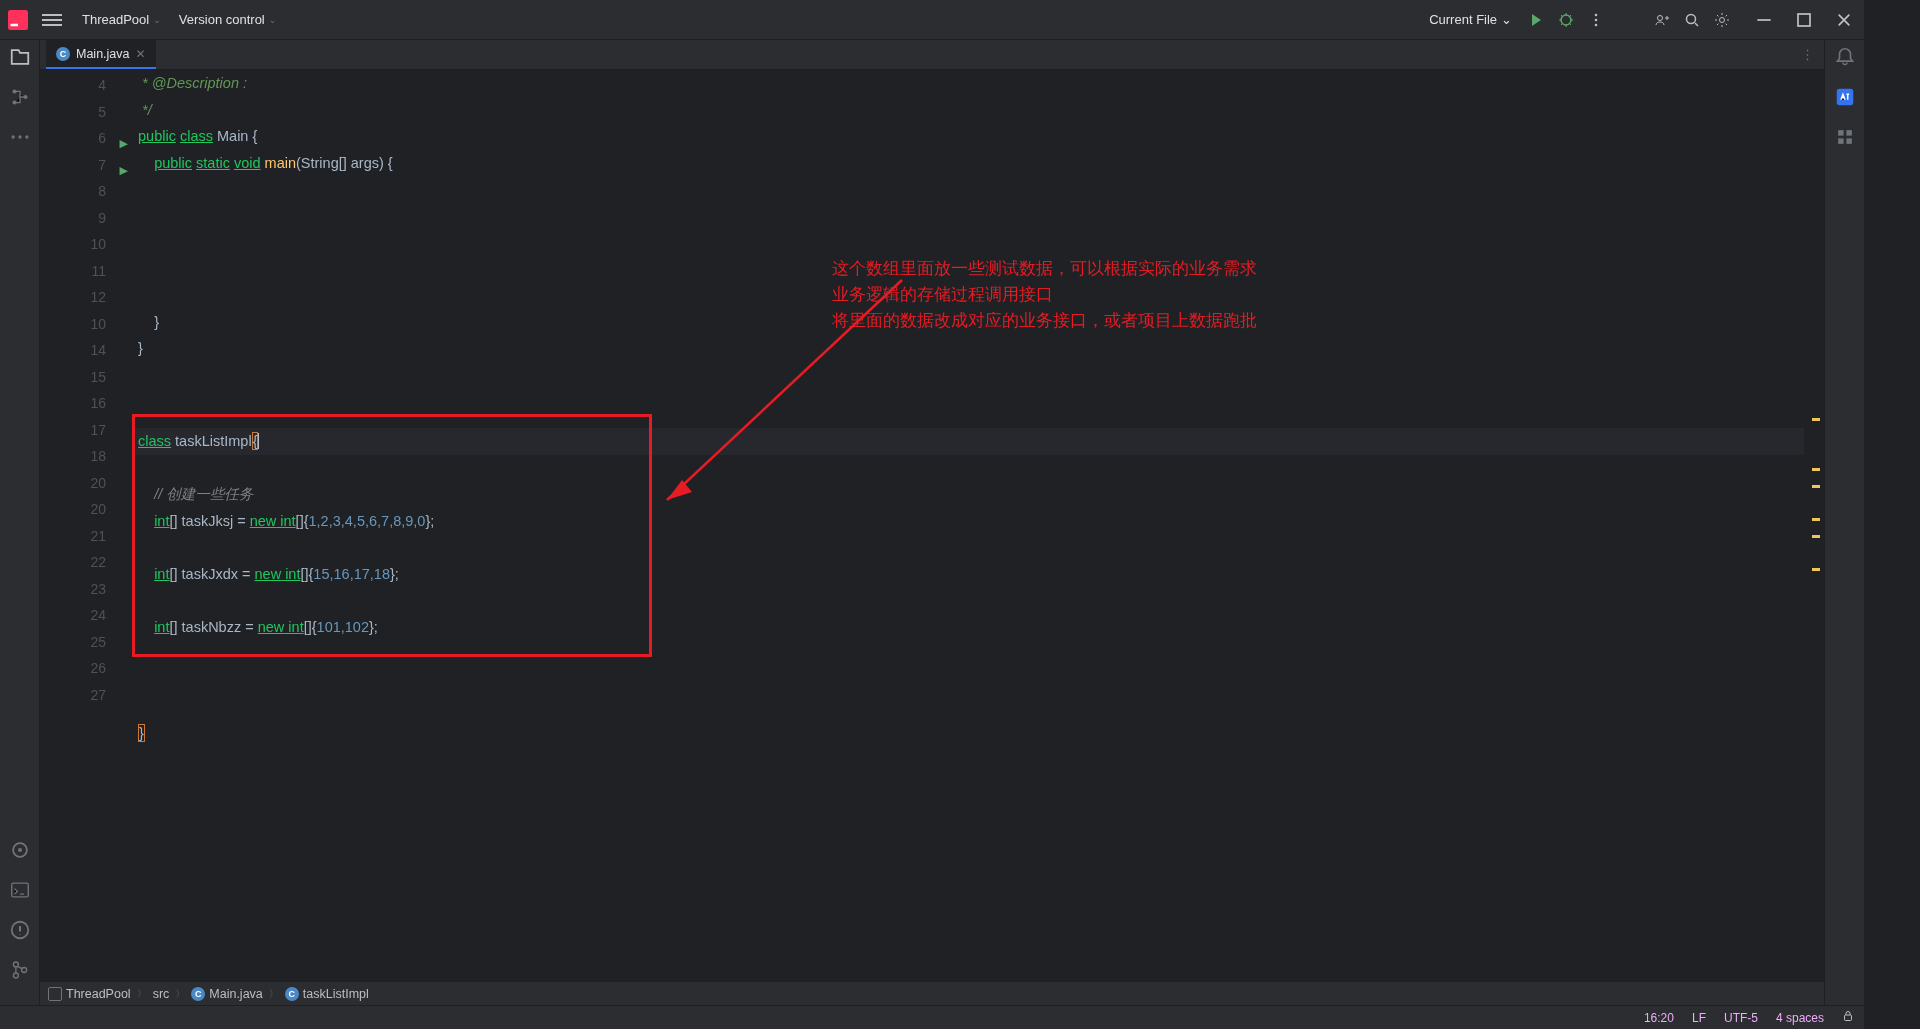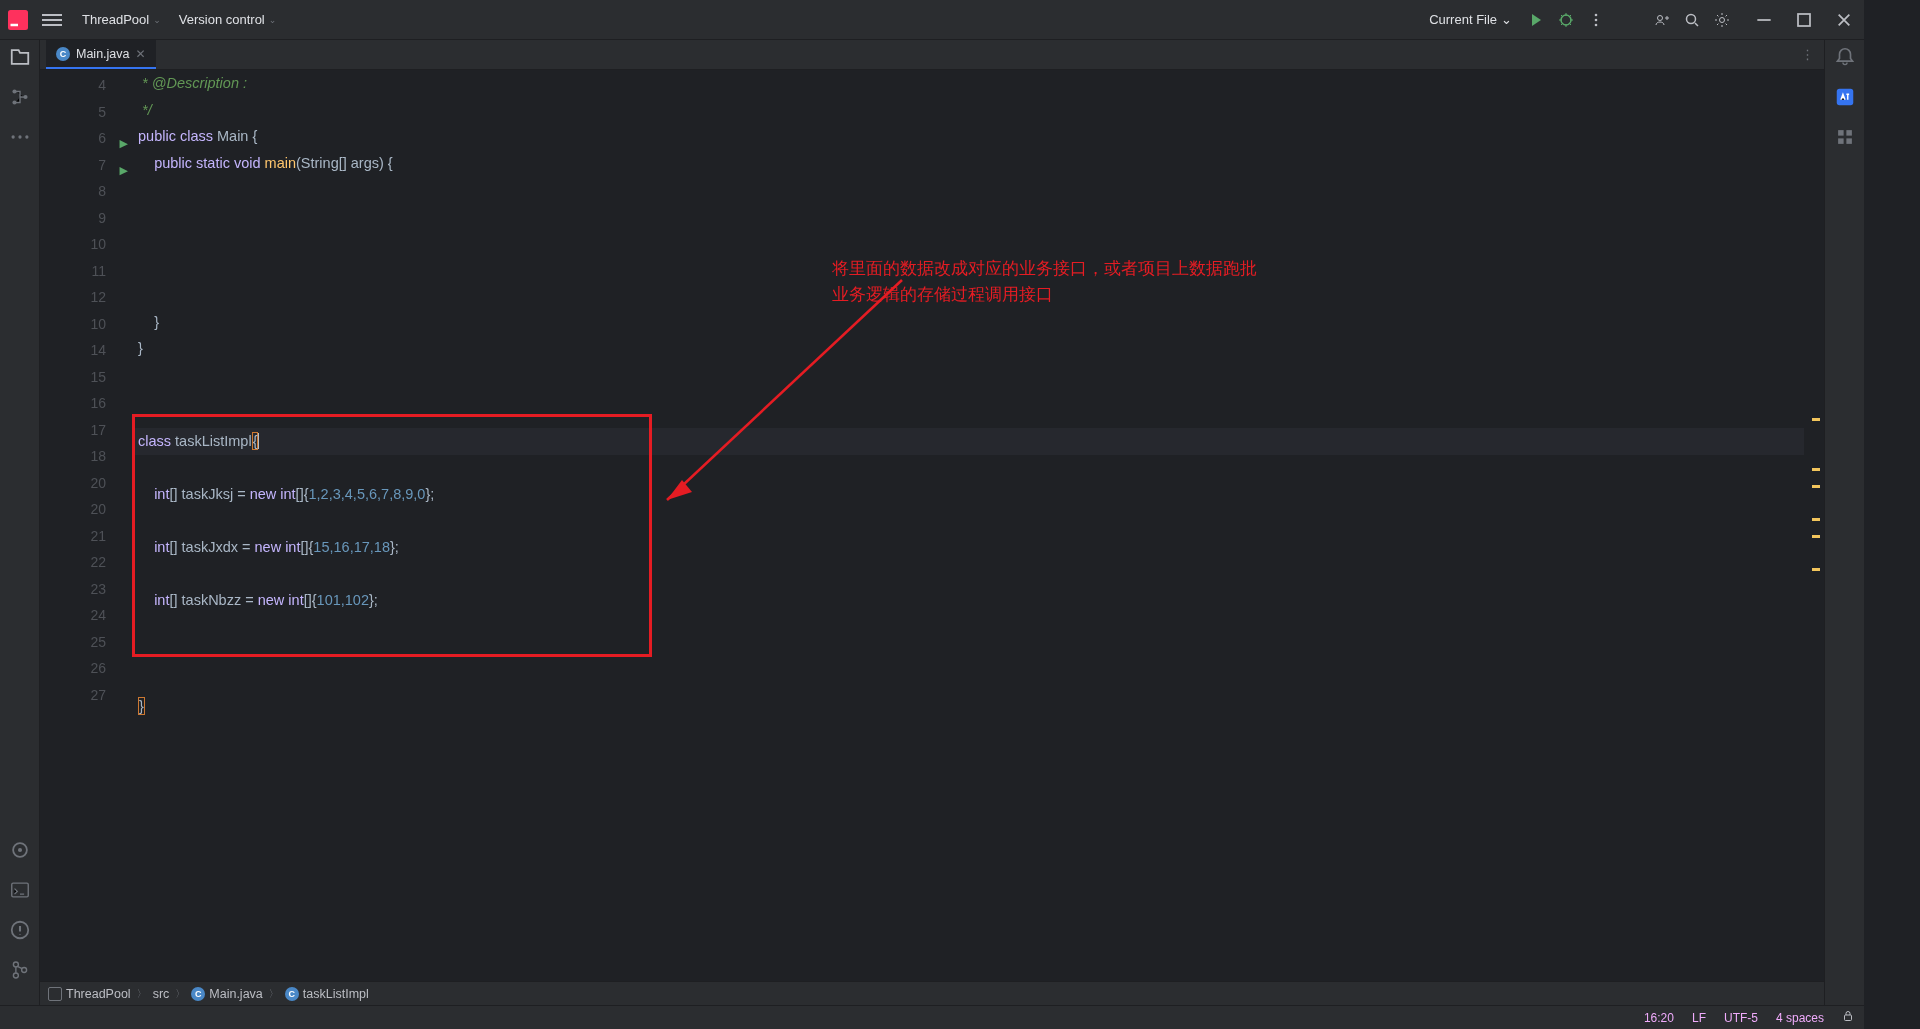--- a/index.html
+++ b/index.html
@@ -42,21 +42,21 @@
   .tab .close{color:var(--icon);font-size:12px;}
   .tabs .dots{margin-left:auto;padding:0 10px;display:flex;align-items:center;color:var(--icon);cursor:pointer;}
 
   .editor-wrap{flex:1;display:flex;min-height:0;position:relative;}
   .gutter{width:92px;background:var(--bg);padding-top:2px;font-family:"JetBrains Mono",Consolas,monospace;font-size:14px;color:var(--gutter);user-select:none;}
   .grow{text-align:right;padding-right:26px;height:26.5px;line-height:26.5px;position:relative;}
   .grow .run-g{position:absolute;right:4px;top:5px;color:#59a869;font-size:11px;}
   .code{flex:1;background:var(--bg);font-family:"JetBrains Mono",Consolas,monospace;font-size:14.5px;line-height:26.5px;position:relative;overflow:hidden;}
   .crow{height:26.5px;white-space:pre;color:var(--ident);padding-left:6px;}
   .crow.hl{background:#26282e;margin-top:40px;}
-  .kw{color:#c4b5fd;}
+  .kw{color:#22c55e;text-decoration:underline;}
   .def{color:#ffc66d;}
   .ty{}
   .cm{color:var(--comment);font-style:italic;}
   .jd{color:var(--javadoc);font-style:italic;}
   .nm{color:var(--number);text-align:right;}
   .caret{border-left:1px solid #bcbec4;animation:blink 1s step-start infinite;}
   @keyframes blink{50%{opacity:0;}}
   .match-brace{border:1px solid #cc7832;background:#3b514d00;}
 
   .code-rt{width:20px;background:var(--bg);position:relative;}
@@ -283,40 +283,42 @@
 <div class="crow"></div>
 <div class="crow"></div>
 <div class="crow"></div>
 <div class="crow"></div>
 <div class="crow"></div>
 <div class="crow"><span>    </span><span>}</span></div>
 <div class="crow"><span>}</span></div>
 <div class="crow"></div>
 <div class="crow hl"><span class="kw">class</span> <span>taskListImpl</span><span class="match-brace">{</span><span class="caret"></span></div>
 <div class="crow"></div>
+<div class="crow"><span>    </span><span class="cm">// 创建一些任务</span></div>
 <div class="crow"><span>    </span><span class="kw">int</span><span>[] </span><span class="ty">taskJksj</span><span> = </span><span class="kw">new</span><span class="kw"> int</span><span>[]{</span><span class="nm">1,2,3,4,5,6,7,8,9,0</span><span>};</span></div>
 <div class="crow"></div>
 <div class="crow"><span>    </span><span class="kw">int</span><span>[] </span><span class="ty">taskJxdx</span><span> = </span><span class="kw">new</span><span class="kw"> int</span><span>[]{</span><span class="nm">15,16,17,18</span><span>};</span></div>
 <div class="crow"></div>
 <div class="crow"><span>    </span><span class="kw">int</span><span>[] </span><span class="ty">taskNbzz</span><span> = </span><span class="kw">new</span><span class="kw"> int</span><span>[]{</span><span class="nm">101,102</span><span>};</span></div>
 <div class="crow"></div>
 <div class="crow"></div>
 <div class="crow"></div>
 <div class="crow"><span class="match-brace">}</span></div>
 
           <div class="red-box" style="left:0px;top:344px;width:520px;height:243px;"></div>
 
           <svg class="arrow-svg" style="left:520px;top:200px;width:260px;height:250px;" viewBox="0 0 260 250">
             <line x1="250" y1="10" x2="15" y2="230" stroke="#e51c23" stroke-width="2.5"></line>
             <polygon points="15,230 30,210 40,222" fill="#e51c23"></polygon>
           </svg>
 
           <div class="annotation-text" style="left:700px;top:186px;">
+            <div>这个数组里面放一些测试数据，可以根据实际的业务需求</div>
+            <div>业务逻辑的存储过程调用接口</div>
             <div>将里面的数据改成对应的业务接口，或者项目上数据跑批</div>
-            <div>业务逻辑的存储过程调用接口</div>
           </div>
 
         </div>
 
         <div class="code-rt">
           <div class="mark" style="top:348px;"></div>
           <div class="mark" style="top:398px;"></div>
           <div class="mark" style="top:415px;"></div>
           <div class="mark" style="top:448px;"></div>
           <div class="mark" style="top:465px;"></div>

